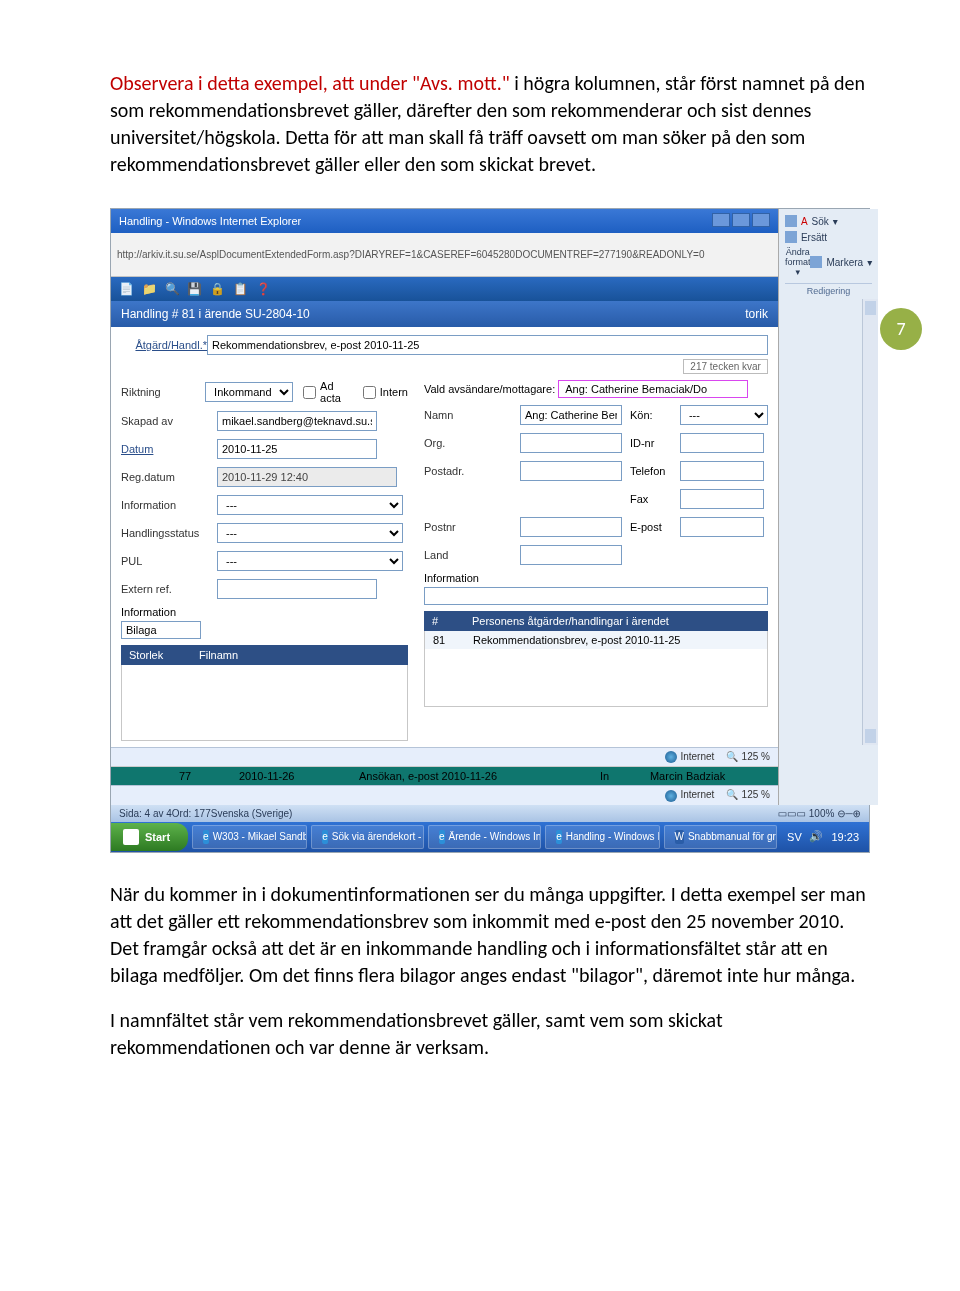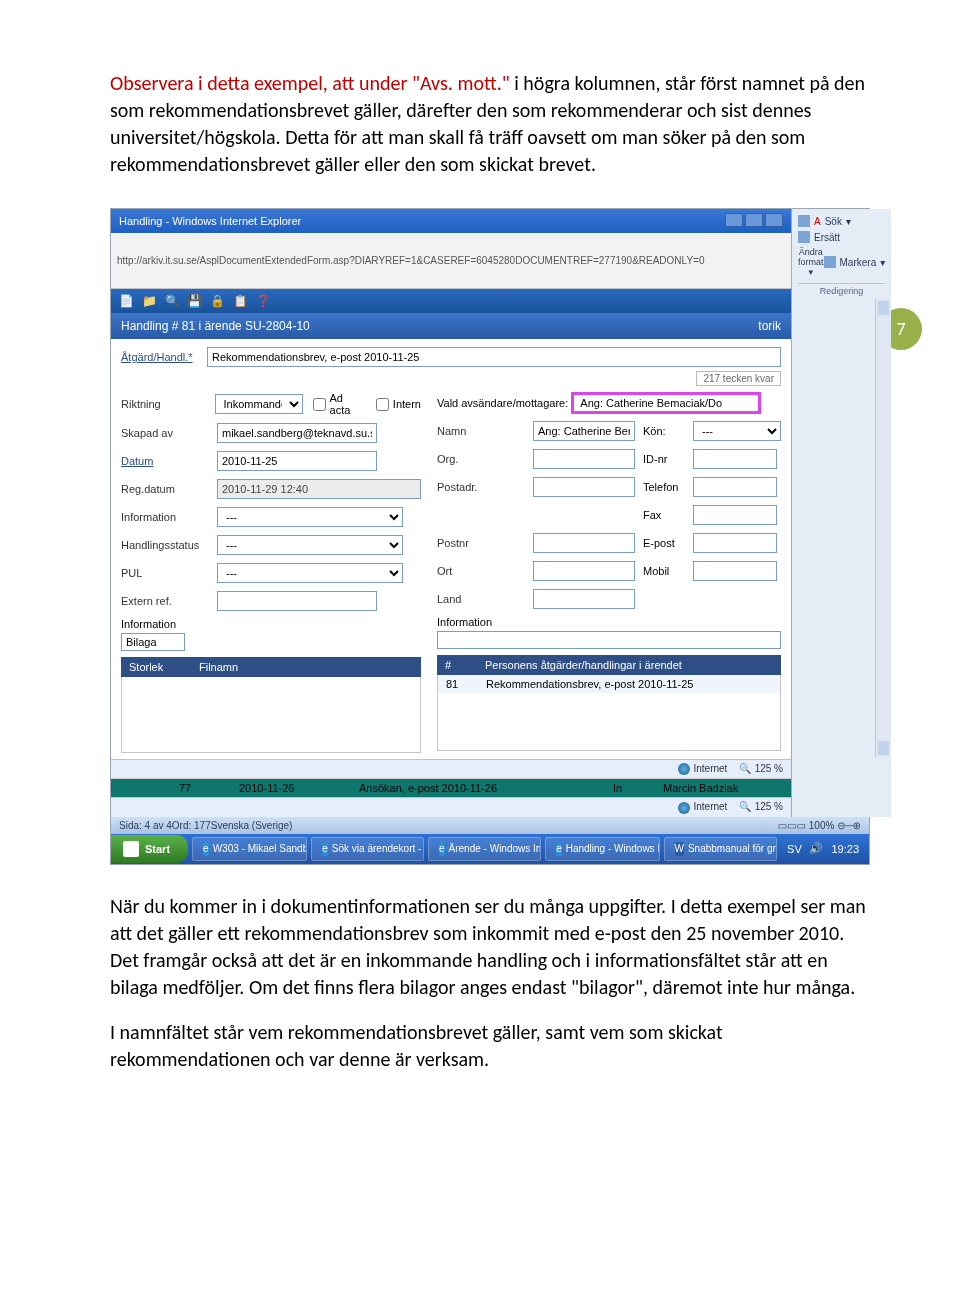--- a/index.html
+++ b/index.html
@@ -13,49 +13,49 @@
   .outro { font-size: 20px; line-height: 1.35; color: #000; }
   .outro p { margin-bottom: 18px; }
 
   
   .ss { border: 1px solid #9aa6b2; font-family: Tahoma, Arial, sans-serif; font-size: 11px; color: #000; background: #fff; position: relative; }
   .ss-outer { display: flex; background: #bcd2e8; }
   .ss-left { flex: 1; }
   .ss-right { width: 130px; padding: 6px; background: #e4ecf5; font-size: 10px; border-left: 1px solid #aaa; position: relative; }
   .titlebar { background: linear-gradient(#3a78d6,#1e5fc2); color: #fff; padding: 4px 8px; display: flex; align-items: center; justify-content: space-between; font-size: 11px; }
   .titlebar-btns span { display: inline-block; width: 18px; height: 14px; background: #6b98db; border: 1px solid #3262a6; margin-left: 2px; }
-  .addrbar { background: #f2f2f2; padding: 22px 6px; border-bottom: 1px solid #c4c4c4; font-size: 10px; color: #555; white-space: nowrap; overflow: hidden; }
+  .addrbar { background: #f2f2f2; padding: 16px 6px; border-bottom: 1px solid #c4c4c4; font-size: 10px; color: #555; white-space: nowrap; overflow: hidden; }
   .toolbar { background: linear-gradient(#2a6ac0,#185299); padding: 5px 8px; color: #fff; font-size: 12px; display: flex; gap: 8px; }
   .toolbar span { opacity: .9; }
   .bluebar { background: linear-gradient(#3d76c9,#285ba8); color: #fff; padding: 6px 10px; font-size: 12px; display: flex; justify-content: space-between; }
   .bluebar-r span { margin-left: 18px; cursor: pointer; }
   .formarea { background: #fff; padding: 8px 10px 6px 10px; }
   .row1 { display: flex; align-items: center; margin-bottom: 6px; }
-  .row1 .lbl { width: 86px; color: #2a4e8a; text-decoration: underline; font-size: 11px; }
+  .row1 .lbl { width: 86px; color: #2a4e8a; text-decoration: underline; font-size: 11px; text-align: right; }
   .row1 input[type=text].big { flex: 1; height: 20px; border: 1px solid #7a9dc4; padding: 2px 4px; font-size: 11px; }
   .subnote { text-align: right; font-size: 10px; color: #666; margin: 4px 0 8px 0; }
   .subnote span.box { border: 1px solid #bbb; padding: 1px 6px; }
   .twocol { display: flex; gap: 16px; }
   .col { flex: 1; }
   .frow { display: flex; align-items: center; margin-bottom: 6px; min-height: 22px; }
   .frow .flbl { width: 96px; font-size: 11px; color: #333; }
   .frow .flbl.ul { color: #2a4e8a; text-decoration: underline; }
   .frow input[type=text], .frow select { height: 20px; border: 1px solid #7a9dc4; padding: 1px 4px; font-size: 11px; background: #fff; }
   .frow input.w { width: 160px; }
-  .frow input.wg { width: 204px; background: #ebebeb; color: #444; }
+  .frow input.wg { width: 180px; background: #ebebeb; color: #444; }
   .frow select.w { width: 186px; }
   .frow input.sm { width: 102px; }
   .frow select.sm { width: 88px; }
   .chk { margin: 0 4px 0 10px; }
   .vald { margin-bottom: 6px; font-size: 11px; }
-  .vald .vbox { border: 3px solid #d946ef; padding: 2px 6px; display: inline-block; min-width: 190px; background: #fff; }
+  .vald .vbox { border: 1px solid #d946ef; padding: 2px 6px; display: inline-block; min-width: 190px; background: #fff; }
   .inline2 { display: flex; align-items: center; gap: 6px; }
   .inline2 .flbl2 { width: 44px; font-size: 11px; }
   .section-lbl { font-size: 11px; margin: 4px 0 3px 0; }
-  .bilaga { border: 1px solid #7a9dc4; height: 18px; width: 64px; padding: 2px 4px; font-size: 11px; }
+  .bilaga { border: 1px solid #7a9dc4; height: 18px; width: 80px; padding: 2px 4px; font-size: 11px; }
   .darkhdr { background: #2d4f85; color: #fff; padding: 4px 8px; display: flex; font-size: 11px; margin-top: 6px; }
   .darkhdr.left span:first-child { width: 70px; }
   .darkhdr.right span.c1 { width: 40px; }
   .tblbody { border: 1px solid #c7c7c7; border-top: none; height: 76px; overflow: auto; }
   .trow { display: flex; padding: 3px 8px; font-size: 11px; background: #f0f5fb; }
   .trow .c1 { width: 40px; }
   .statusline { background: #e6eefb; border-top: 1px solid #b5c4d8; font-size: 10px; padding: 3px 8px; display: flex; justify-content: flex-end; gap: 12px; color: #333; }
   .statusline .globe { width: 12px; height: 12px; display: inline-block; border-radius: 50%; background: radial-gradient(#5fb0e0,#1a5a90); margin-right: 3px; vertical-align: middle; }
   .behindrow { background: #0f766e; border-top: 1px solid #ccc; display: flex; padding: 3px 8px; font-size: 11px; }
   .behindrow span:nth-child(1){ width: 60px; } .behindrow span:nth-child(2){ width: 60px; } .behindrow span:nth-child(3){ width: 120px; } .behindrow span:nth-child(4){ flex:1; } .behindrow span:nth-child(5){ width: 50px; } .behindrow span:nth-child(6){ width: 120px; }
@@ -203,28 +203,20 @@
                 </div>
                 <div class="frow">
                   <span class="flbl">Postnr</span>
                   <input type="text" class="sm" style="">
                   <div class="inline2" style="margin-left:8px;">
                     <span class="flbl2">E-post</span>
                     <input type="text" class="sm" style="width: 84px;">
                   </div>
                 </div>
                 <div class="frow">
-                  <span class="flbl">Ort</span>
-                  <input type="text" class="sm" style="">
-                  <div class="inline2" style="margin-left:8px;">
-                    <span class="flbl2">Mobil</span>
-                    <input type="text" class="sm" style="width: 84px;">
-                  </div>
-                </div>
-                <div class="frow">
                   <span class="flbl">Land</span>
                   <input type="text" class="sm" style="">
                 </div>
                 <div class="section-lbl">Information</div>
                 <div style="border:1px solid #7a9dc4; height:18px;"></div>
 
                 <div class="darkhdr right">
                   <span class="c1">#</span>
                   <span>Personens åtgärder/handlingar i ärendet</span>
                 </div>

